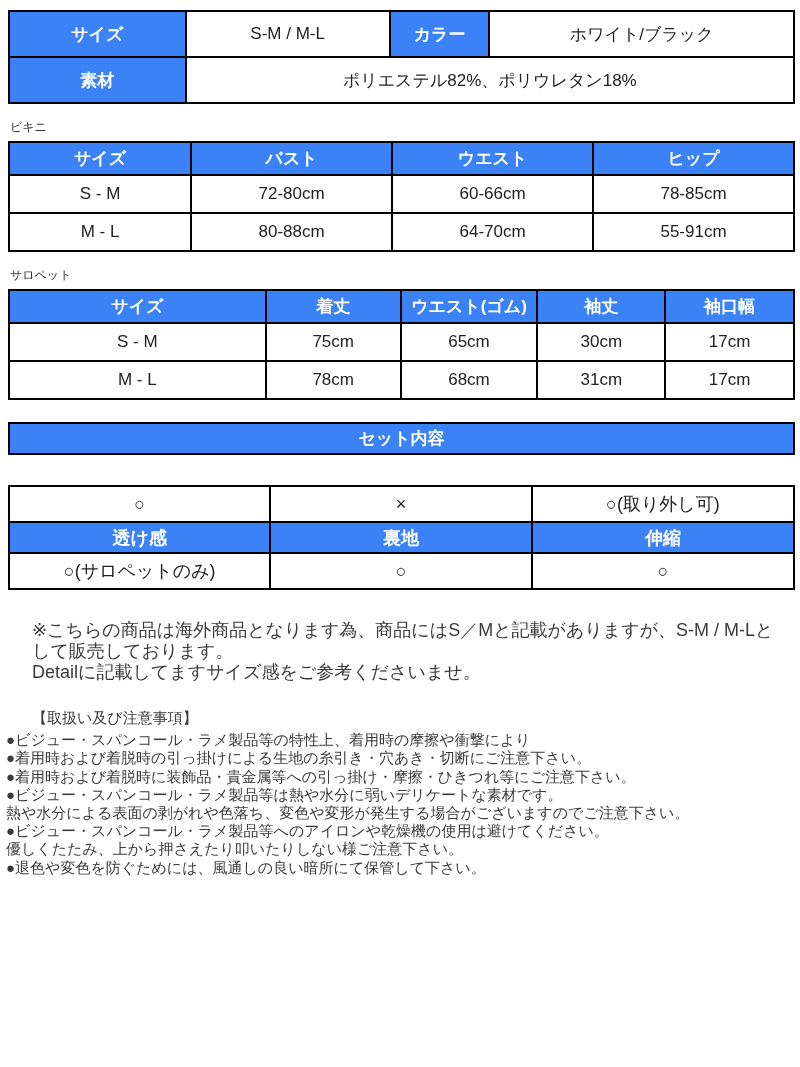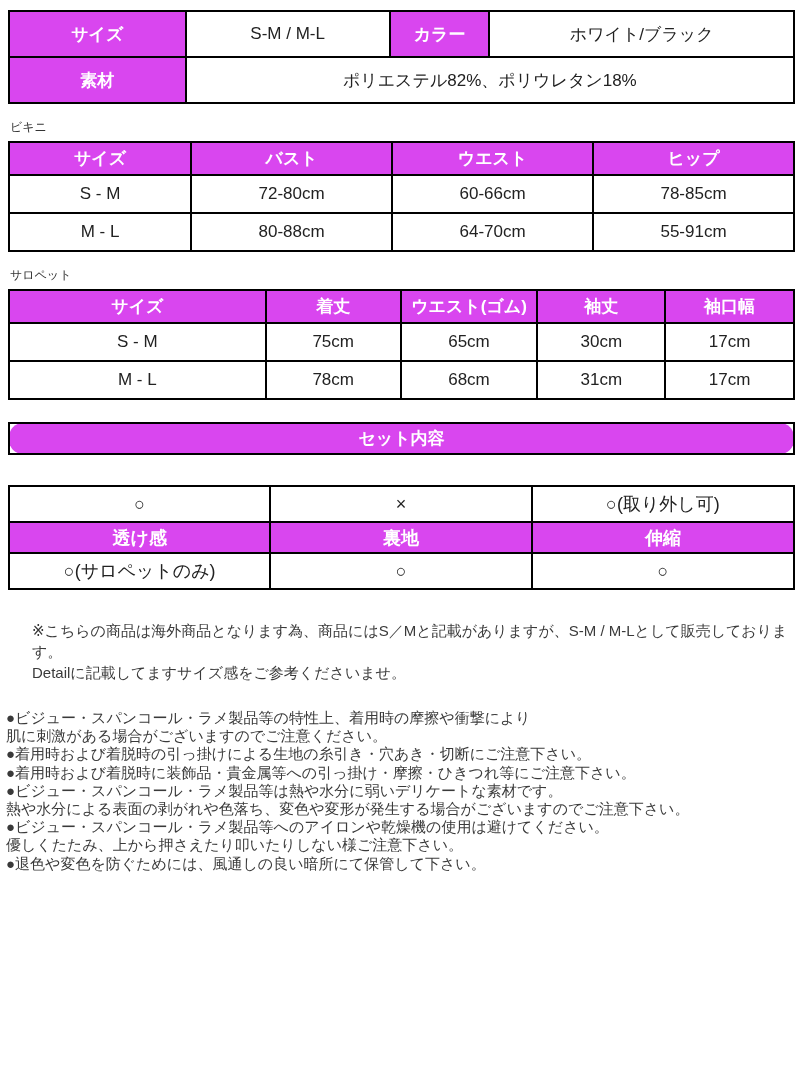--- a/index.html
+++ b/index.html
@@ -21,48 +21,48 @@
     border:2px solid #000000;
     text-align:center;
     vertical-align:middle;
     font-size:17px;
     font-weight:normal;
     padding:0 2px;
     overflow:hidden;
     white-space:nowrap;
   }
   .hd {
-    background:#d946ef;
+    background:#3b82f6;
     color:#ffffff;
     font-weight:bold;
   }
 
   .spec-table { margin-top:10px; }
   .spec-table td { height:46px; }
 
   .section-label {
     margin:15px 0 5px 10px;
     font-size:12px;
     color:#333333;
   }
 
   .size-table th { height:33px; }
   .size-table td { height:38px; }
 
   .set-table { margin-top:22px; }
   .set-table .hd { height:31px; }
-  .set-table td { height:36px;border-radius:14px; }
+  .set-table td { height:36px; }
 
   .features-table { margin-top:30px; }
   .features-table .hd { height:31px; }
   .features-table td { height:36px; font-size:18px; }
 
   .notes {
     margin:30px 10px 0 32px;
-    font-size:15px;
+    font-size:18px;
     line-height:21px;
     color:#3a3a3a;
   }
 
   .precautions {
     margin:26px 6px 0 6px;
     font-size:15px;
     line-height:18.2px;
     color:#3a3a3a;
   }
@@ -190,22 +190,22 @@
     </tr>
   </tbody>
     </table>
 
   <div class="notes">
     <div>※こちらの商品は海外商品となります為、商品にはS／Mと記載がありますが、S-M / M-Lとして販売しております。</div>
     <div>Detailに記載してますサイズ感をご参考くださいませ。</div>
   </div>
 
   <div class="precautions">
+    <div class="title">【取扱い及び注意事項】</div>
     <div>●ビジュー・スパンコール・ラメ製品等の特性上、着用時の摩擦や衝撃により</div>
-    <div>肌に刺激がある場合がございますのでご注意ください。</div>
     <div>●着用時および着脱時の引っ掛けによる生地の糸引き・穴あき・切断にご注意下さい。</div>
     <div>●着用時および着脱時に装飾品・貴金属等への引っ掛け・摩擦・ひきつれ等にご注意下さい。</div>
     <div>●ビジュー・スパンコール・ラメ製品等は熱や水分に弱いデリケートな素材です。</div>
     <div>熱や水分による表面の剥がれや色落ち、変色や変形が発生する場合がございますのでご注意下さい。</div>
     <div>●ビジュー・スパンコール・ラメ製品等へのアイロンや乾燥機の使用は避けてください。</div>
     <div>優しくたたみ、上から押さえたり叩いたりしない様ご注意下さい。</div>
     <div>●退色や変色を防ぐためには、風通しの良い暗所にて保管して下さい。</div>
   </div>
 
 </div>

